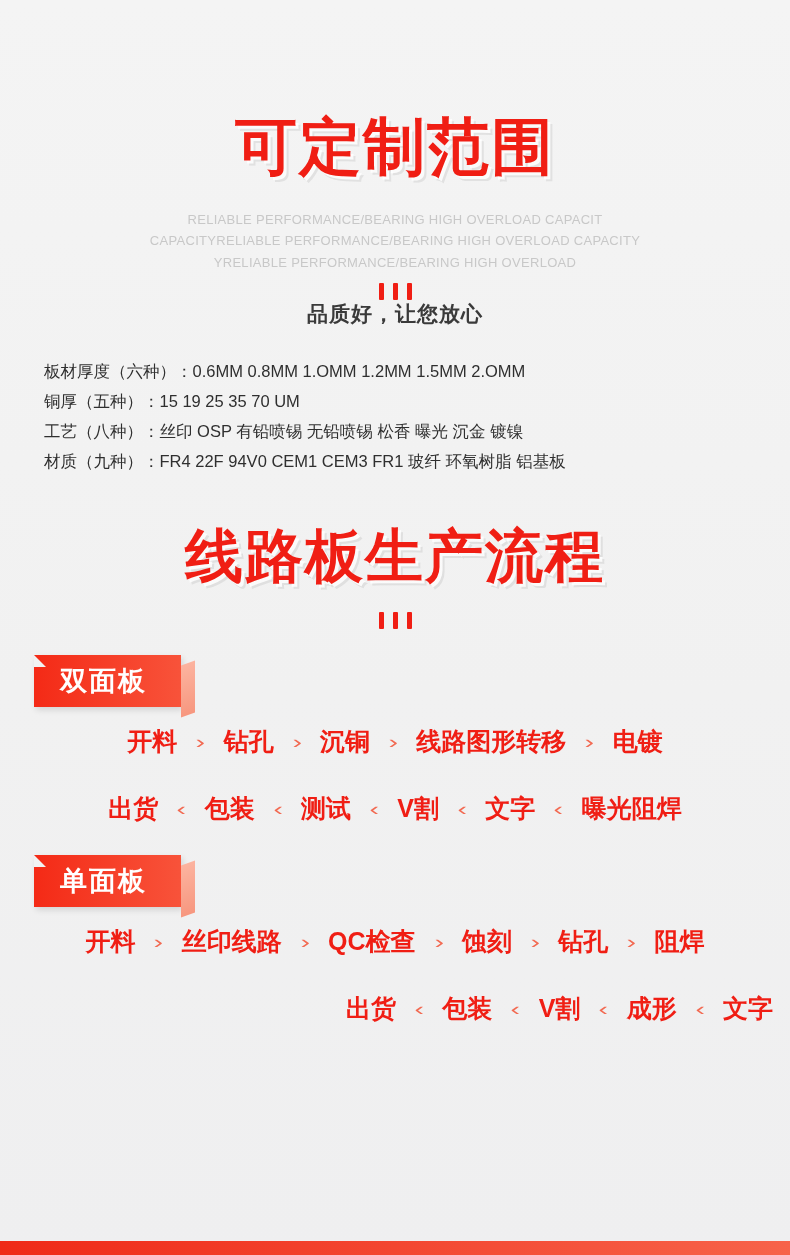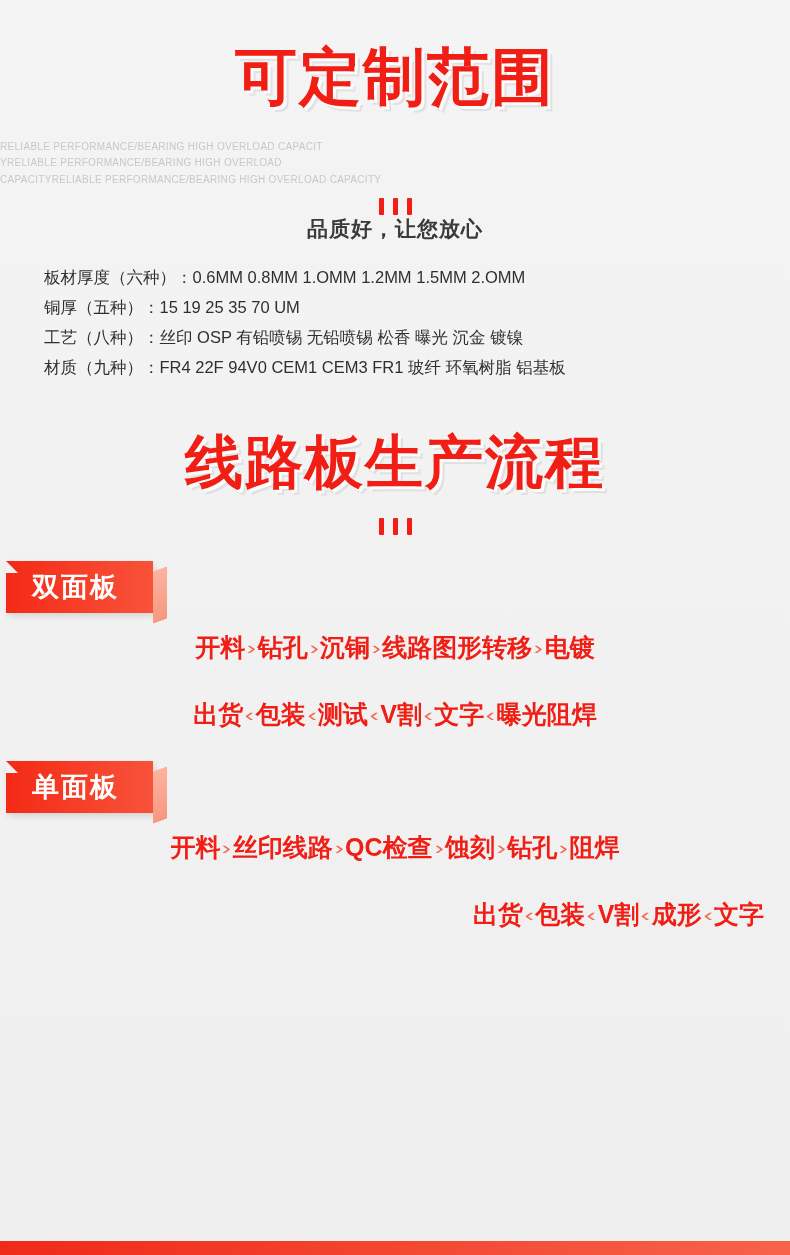--- a/index.html
+++ b/index.html
@@ -13,33 +13,33 @@
   .page {
     position: relative;
     width: 790px;
     height: 1255px;
     background: linear-gradient(180deg, #f4f4f4 0%, #f1f1f1 55%, #efeff0 100%);
   }
 
   
   .title1 {
     text-align: center;
-    padding-top: 44px;
+    padding-top: 114px;
     font-size: 62px;
     line-height: 1.08;
     font-weight: bold;
     color: #f01e14;
     letter-spacing: 2px;
     text-shadow: 3px 3px 0 rgba(255,255,255,0.85), 5px 5px 0 rgba(210,210,210,0.55);
   }
   .subtiny {
     margin-top: 28px;
-    text-align: left;
+    text-align: center;
     color: #c8c8c8;
-    font-size: 10px;
+    font-size: 13px;
     line-height: 1.65;
     letter-spacing: 0.3px;
     text-transform: uppercase;
   }
   .ticks {
     margin: 10px auto 0;
     width: 60px;
     display: flex;
     justify-content: center;
     gap: 9px;
@@ -55,21 +55,21 @@
     margin-top: 0;
     text-align: center;
     font-size: 21px;
     font-weight: bold;
     color: #3a3a3a;
     letter-spacing: 1px;
   }
 
   
   .specs {
-    margin: 19px 44px 0 44px;
+    margin: 28px 44px 0 44px;
     font-size: 16.5px;
     line-height: 30px;
     color: #2f2f2f;
   }
   .specs .row { white-space: normal; }
 
   
   .title2 {
     text-align: center;
     margin-top: 42px;
@@ -87,21 +87,21 @@
     position: relative;
     display: inline-block;
     height: 52px;
     padding: 0 34px 0 26px;
     background: linear-gradient(90deg, #f42a16 0%, #f8533a 100%);
     color: #fff;
     font-size: 27px;
     font-weight: bold;
     line-height: 52px;
     letter-spacing: 2px;
-    margin-left: 6px;
+    margin-left: 34px;
     box-shadow: 2px 3px 6px rgba(0,0,0,0.12);
   }
   .banner::after {
     content: "";
     position: absolute;
     right: -14px;
     top: 8px;
     width: 14px;
     height: 52px;
     background: linear-gradient(180deg, #fcb39f, #f7977f);
@@ -113,26 +113,26 @@
     width: 0; height: 0;
     border-left: 12px solid #f2f2f2;
     border-top: 12px solid transparent;
   }
 
   
   .flow-row {
     display: flex;
     align-items: center;
     justify-content: center;
-    gap: 3px;
+    gap: 20px;
     font-size: 25px;
     font-weight: bold;
     color: #f01e14;
     margin-top: 18px;
-    padding: 0 26px;
+    padding: 0 17px;
   }
   .flow-row.right { justify-content: flex-end; }
   .flow-row .step { white-space: nowrap; }
   .flow-row .arr {
     color: #f26a52;
     font-size: 19px;
     font-weight: normal;
     transform: scaleX(1.5);
     display: inline-block;
   }
@@ -156,22 +156,22 @@
 </style>
 </head>
 <body>
 
 <div class="page">
 
   <div class="title1">可定制范围</div>
 
   <div class="subtiny">
     <div>RELIABLE PERFORMANCE/BEARING HIGH OVERLOAD CAPACIT</div>
+    <div>CAPACITYRELIABLE PERFORMANCE/BEARING HIGH OVERLOAD CAPACITY</div>
     <div>YRELIABLE PERFORMANCE/BEARING HIGH OVERLOAD</div>
-    <div>CAPACITYRELIABLE PERFORMANCE/BEARING HIGH OVERLOAD CAPACITY</div>
   </div>
 
   <div class="ticks">
     <i></i>
     <i></i>
     <i></i>
   </div>
 
   <div class="slogan">品质好，让您放心</div>
 

